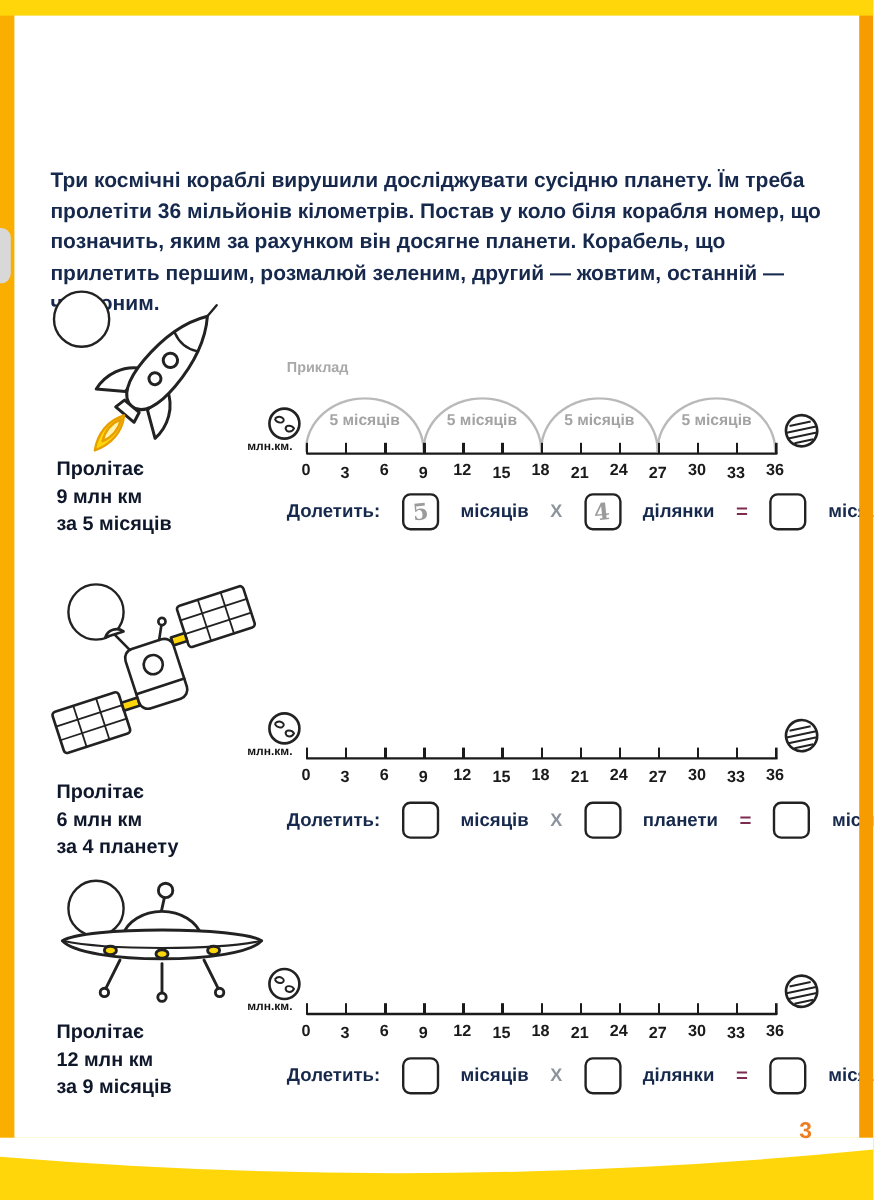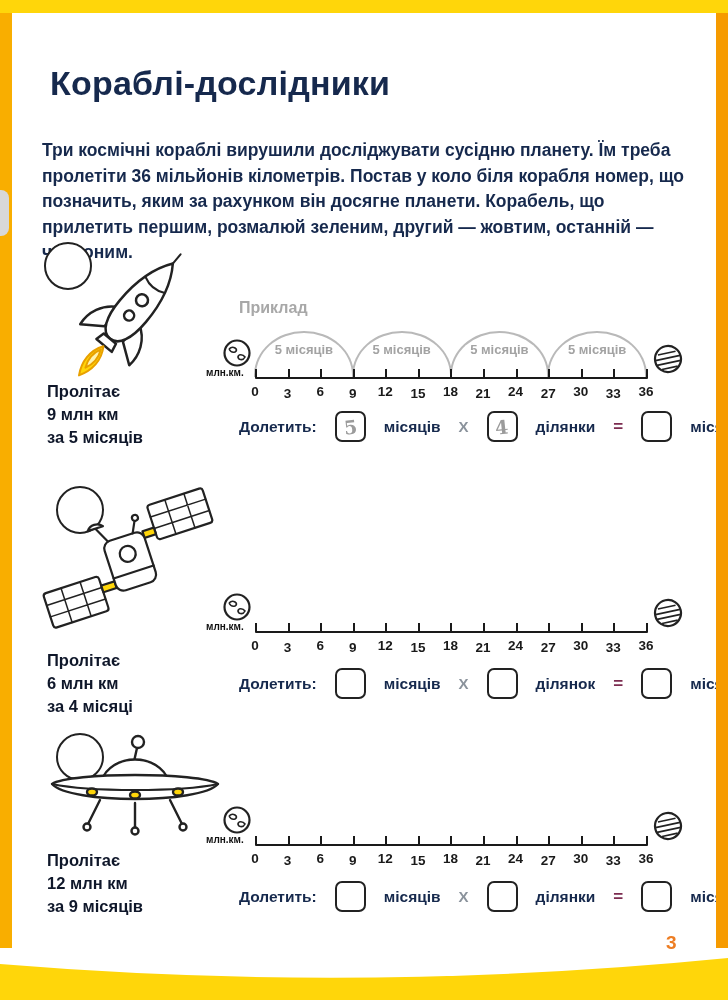--- a/index.html
+++ b/index.html
@@ -19,21 +19,21 @@
   .intro{position:absolute;left:42px;top:122px;width:652px;font-size:17.5px;line-height:25.5px;
          font-weight:600;color:#16294d;margin-top:16px;}
 
   
   .answer-circle{position:absolute;width:44px;height:44px;border:2.6px solid #222;border-radius:50%;background:#fff;}
   .vehicle-svg{position:absolute;}
   .stats{position:absolute;font-size:16.5px;line-height:23px;font-weight:600;color:#0f172a;}
   .stats b{font-weight:800;}
 
   
-  .example-label{position:absolute;left:239px;top:299px;font-size:16px;font-weight:700;color:#a8a8a8;}
+  .example-label{position:absolute;left:239px;top:299px;font-size:12px;font-weight:700;color:#a8a8a8;}
   .arcs{position:absolute;left:255px;top:331px;width:391px;height:46px;display:flex;}
   .arc{flex:1;border:2px solid #b9b9b9;border-bottom:none;margin:0 -1px;
        border-radius:50% 50% 0 0 / 96% 96% 0 0;
        display:flex;justify-content:center;align-items:flex-start;padding-top:9px;}
   .arc-label{font-size:13px;font-weight:700;color:#a3a3a3;}
   .nl-line{position:absolute;width:393px;height:2.4px;background:#1a1a1a;border-radius:2px;}
   .nl-ticks{position:absolute;width:393px;height:9px;
     background:repeating-linear-gradient(90deg,#1a1a1a 0,#1a1a1a 2px,transparent 2px,transparent 32.583px);}
   .axis-label{position:absolute;width:46px;text-align:left;font-size:10px;font-weight:800;color:#111;}
   .tick-row{position:absolute;width:421px;display:flex;justify-content:space-between;}
@@ -57,21 +57,20 @@
   <div class="bar-left"></div>
   <div class="bar-right"></div>
   <div class="bar-top"></div>
   <div class="side-tab"></div>
   <svg class="bottom-curve" width="728" height="52" viewBox="0 0 728 52">
     <rect x="0" y="0" width="728" height="52" fill="#ffd60a"></rect>
     <path d="M0,0 H728 V10 Q364,46 0,16 Z" fill="#ffffff"></path>
   </svg>
   <div class="page-number">3</div>
 
-  <div class="title">Кораблі-дослідники</div>
   <div class="intro">Три космічні кораблі вирушили досліджувати сусідню планету. Їм треба пролетіти 36 мільйонів кілометрів. Постав у коло біля корабля номер, що позначить, яким за рахунком він досягне планети. Корабель, що прилетить першим, розмалюй зеленим, другий — жовтим, останній — червоним.</div>
 
   <div class="answer-circle" style="left:44px;top:242px;"></div>
   <svg class="vehicle-svg" style="left:25px;top:237px;" width="195" height="150" viewBox="0 0 195 150">
     <g transform="translate(108,74) rotate(40)" stroke="#222" stroke-width="2.5" fill="#fff" stroke-linejoin="round" stroke-linecap="round">
       <path d="M0,-60 L0,-74" stroke-width="2"></path>
       <path d="M-13,6 C-28,14 -34,30 -32,44 L-12,30 Z"></path>
       <path d="M13,6 C28,14 34,30 32,44 L12,30 Z"></path>
       <path d="M0,-62 C13,-44 17,-20 17,0 C17,22 11,36 0,36 C-11,36 -17,22 -17,0 C-17,-20 -13,-44 0,-62 Z"></path>
       <path d="M-12,-34 C-4,-30 4,-30 12,-34" fill="none" stroke-width="2"></path>
@@ -167,21 +166,21 @@
       <path d="M80,95 h42" fill="none"></path>
       <path d="M86,58 L78,42" fill="none"></path>
       <path d="M70,42 a10,10 0 0 1 16,0 z"></path>
       <path d="M112,58 L118,46" fill="none"></path>
       <circle cx="119" cy="44" r="3"></circle>
     </g>
   </svg>
   <div class="stats" style="left:47px;top:649px;">
     <div>Пролітає</div>
     <div><b>6</b> <span>млн км</span></div>
-    <div><span>за</span> <b>4</b> <span>місяці</span></div>
+    <div><span>за</span> <b>4</b> <span>планету</span></div>
   </div>
 
   <svg class="vehicle-svg" style="left:221px;top:591px;" width="32" height="32" viewBox="0 0 32 32">
     <circle cx="16" cy="16" r="12.5" fill="#fff" stroke="#222" stroke-width="2.2"></circle>
     <path d="M8,12 q3,-3 6,-1 q3,2 0,4 q-4,1 -6,-3" fill="none" stroke="#222" stroke-width="1.6"></path>
     <path d="M18,18 q4,-1 6,2 q-2,4 -6,2 q-2,-2 0,-4" fill="none" stroke="#222" stroke-width="1.6"></path>
   </svg>
   <div class="axis-label" style="left:206px;top:621px;">млн.км.</div>
   <div class="nl-ticks" style="left:255px;top:623px;"></div>
   <div class="nl-line" style="left:255px;top:631px;"></div>
@@ -209,21 +208,21 @@
   <div class="answer-row" style="left:239px;top:668px;">
     <span>Долетить:</span>
     <span class="abox">
         <span class="hand"></span>
       </span>
     <span>місяців</span>
     <span class="op">X</span>
     <span class="abox">
         <span class="hand"></span>
       </span>
-    <span>ділянок</span>
+    <span>планети</span>
     <span class="eq">=</span>
     <span class="abox">
         <span class="hand"></span>
       </span>
     <span>місяців</span>
   </div>
 
   <div class="answer-circle" style="left:56px;top:733px;"></div>
   <svg class="vehicle-svg" style="left:30px;top:726px;" width="210" height="125" viewBox="0 0 210 125">
     <g stroke="#222" stroke-width="2.4" fill="#fff" stroke-linecap="round" stroke-linejoin="round">

